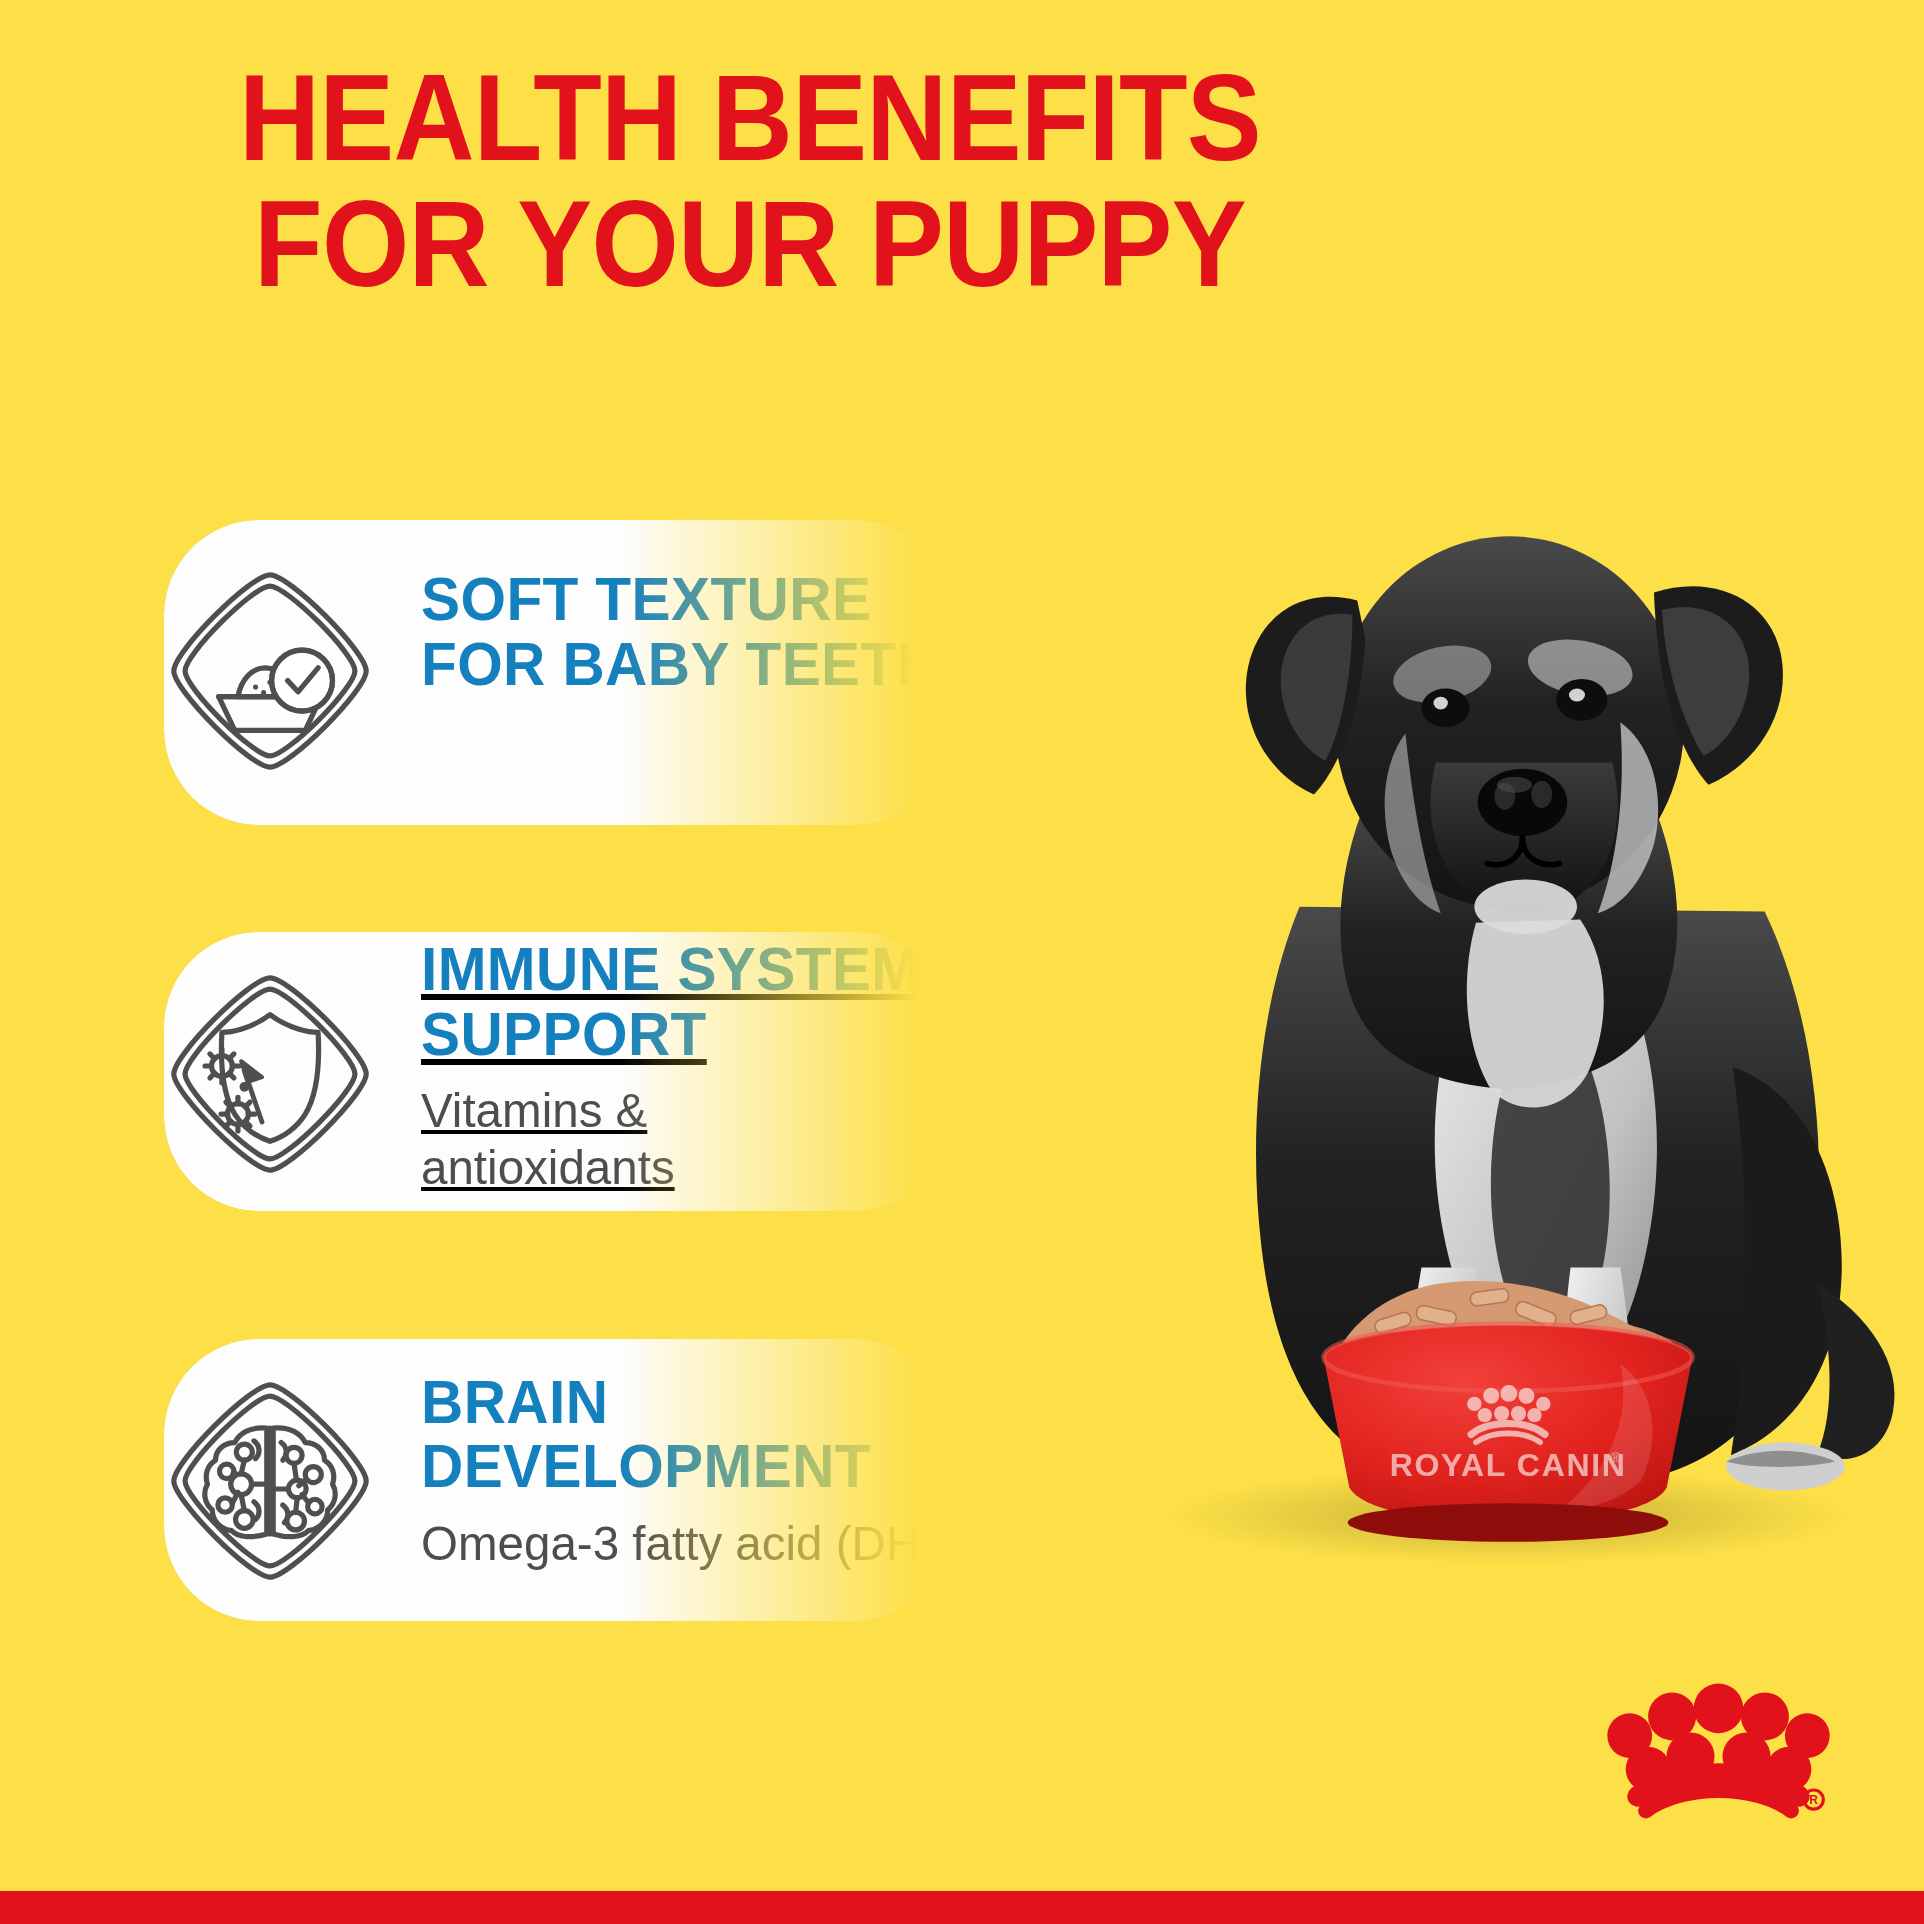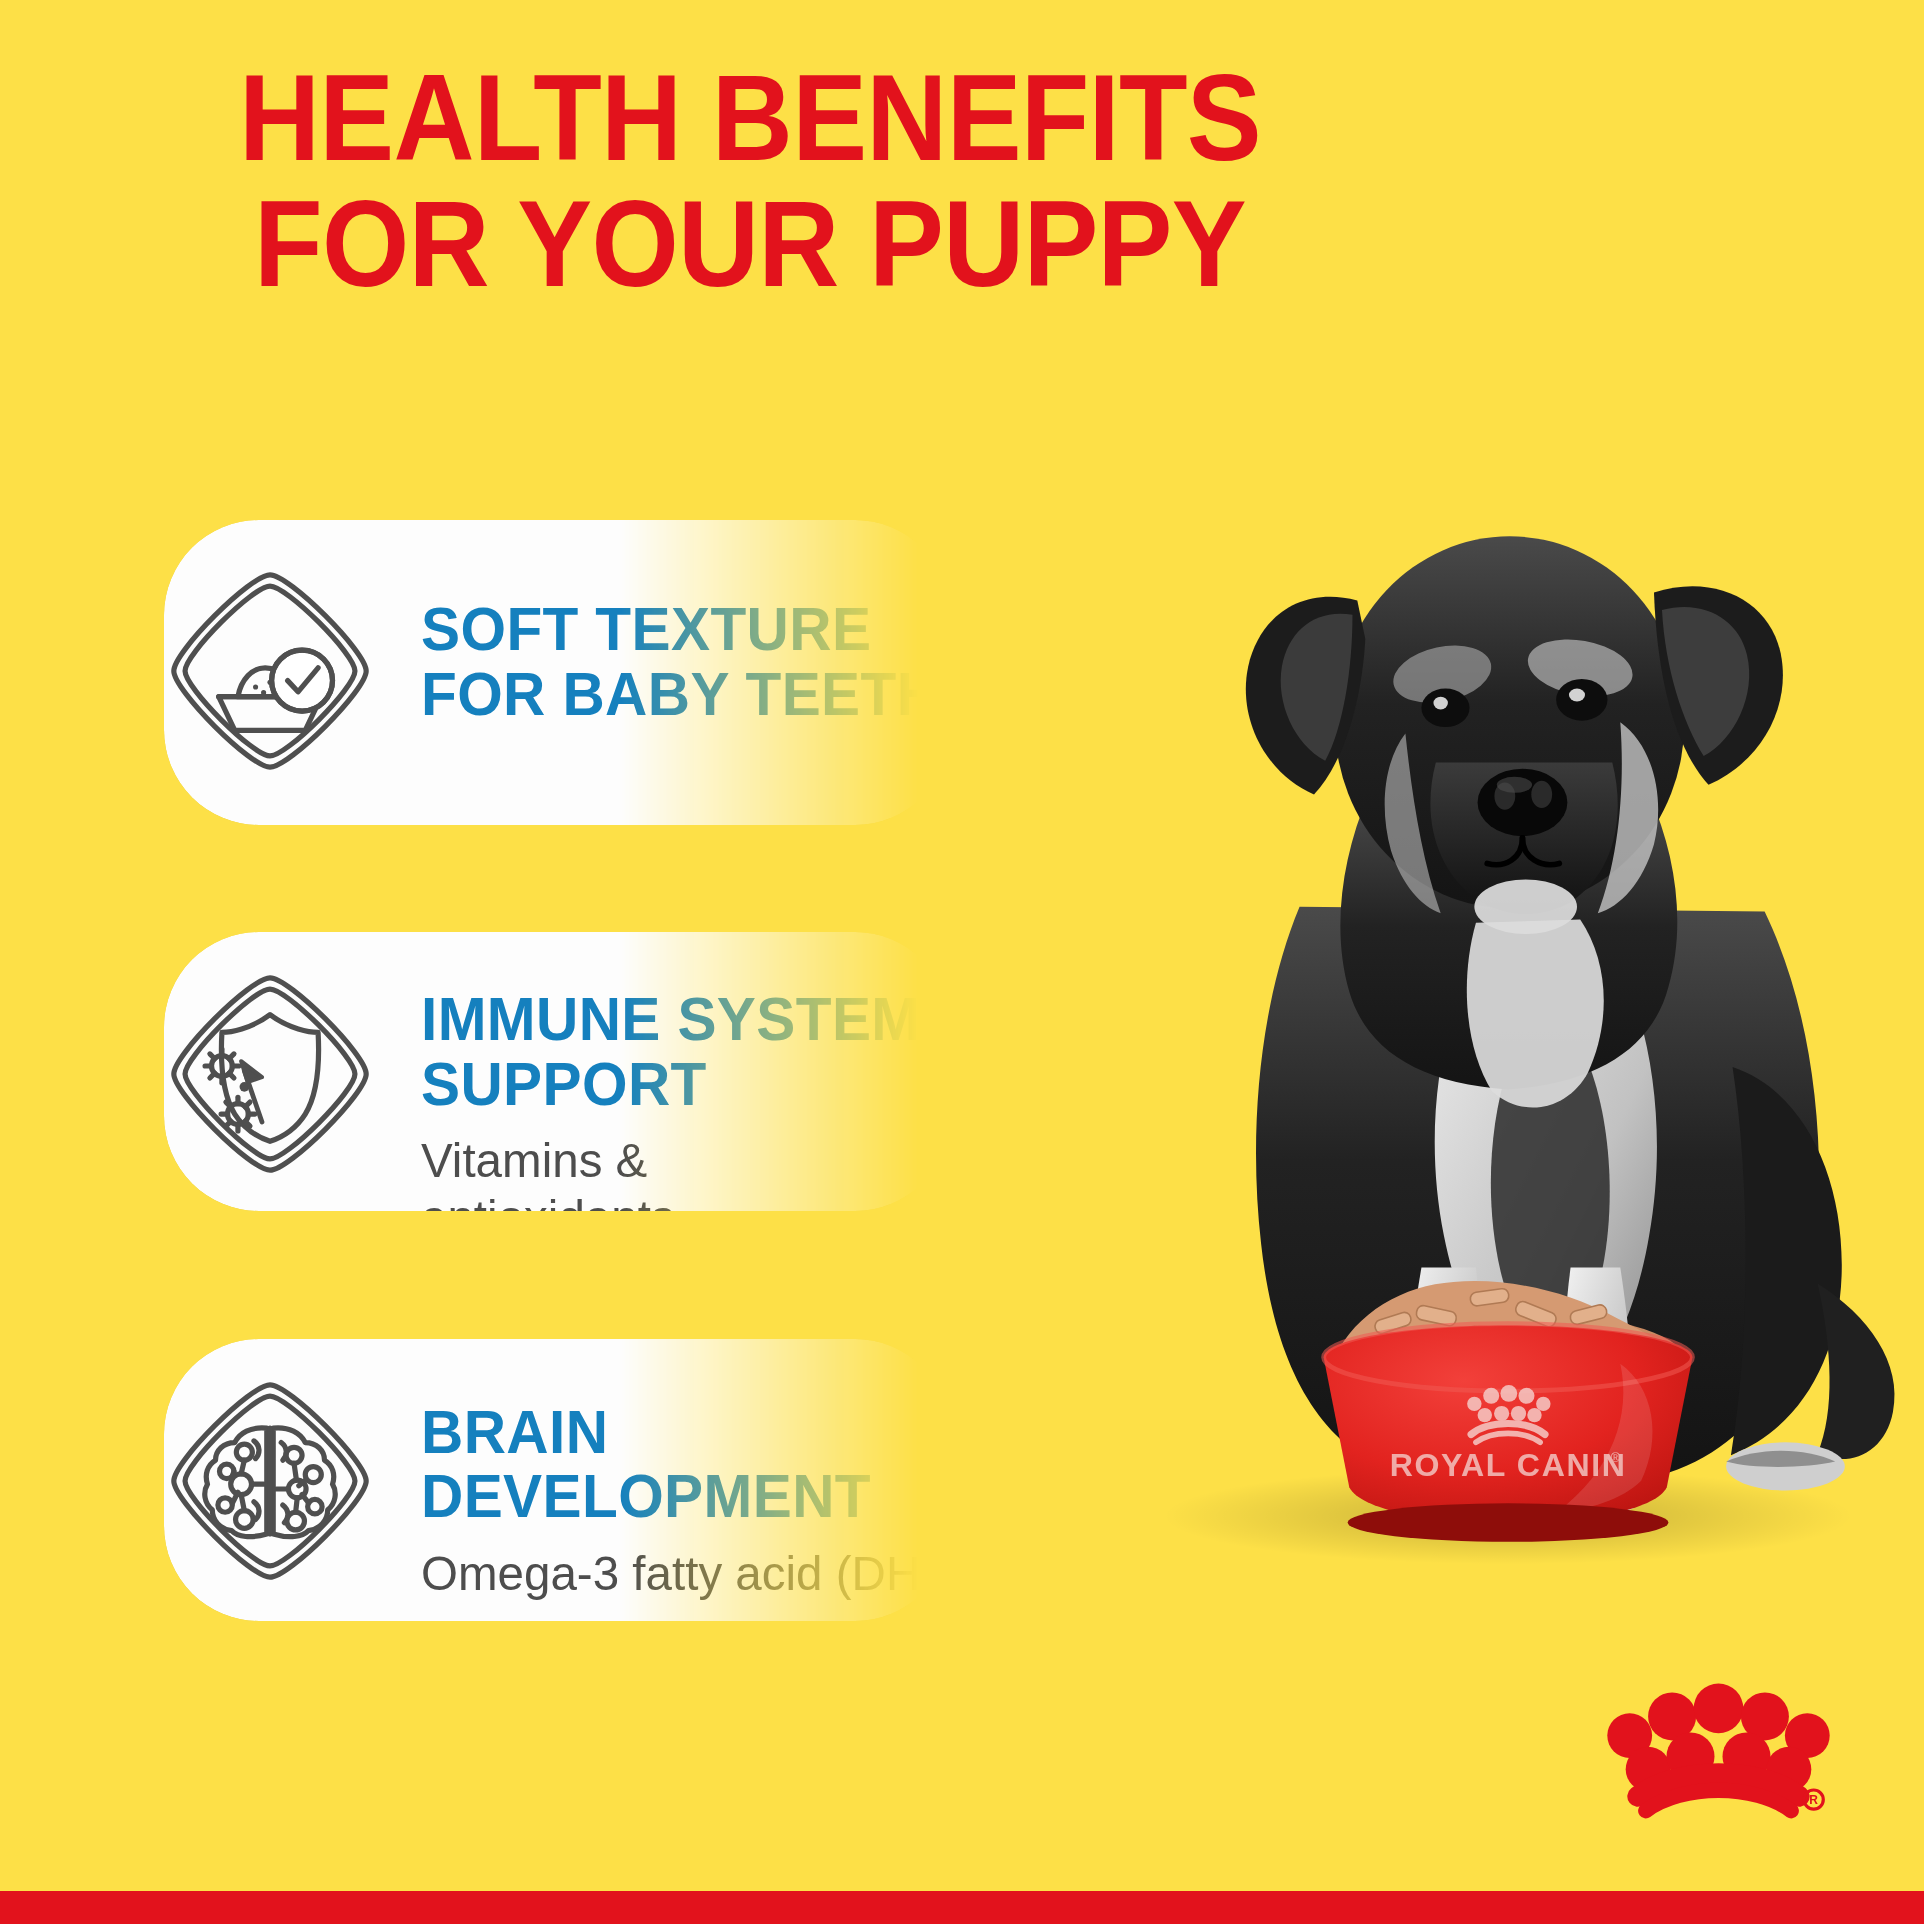--- a/index.html
+++ b/index.html
@@ -51,24 +51,23 @@
     pointer-events:none;
   }
   .card.c1 .icon-wrap{top:30.5px;left:-14.4px;}
   .card.c2 .icon-wrap{top:21px;left:-14.4px;}
   .card.c3 .icon-wrap{top:21px;left:-14.4px;}
 
   .benefit-text{
     position:absolute;
     left:257px;
     width:610px;
-    margin-top:30px;
   }
   .card.c1 .benefit-text{top:47px;}
-  .card.c2 .benefit-text{top:25px;}
+  .card.c2 .benefit-text{top:5px;text-decoration:underline;}
   .card.c3 .benefit-text{top:30.5px;}
 
   .b-title{
     color:#1580BE;
     font-weight:700;
     font-size:61px;
     line-height:1.06;
     letter-spacing:0.4px;
     transform:scaleX(.96);
     transform-origin:left center;

